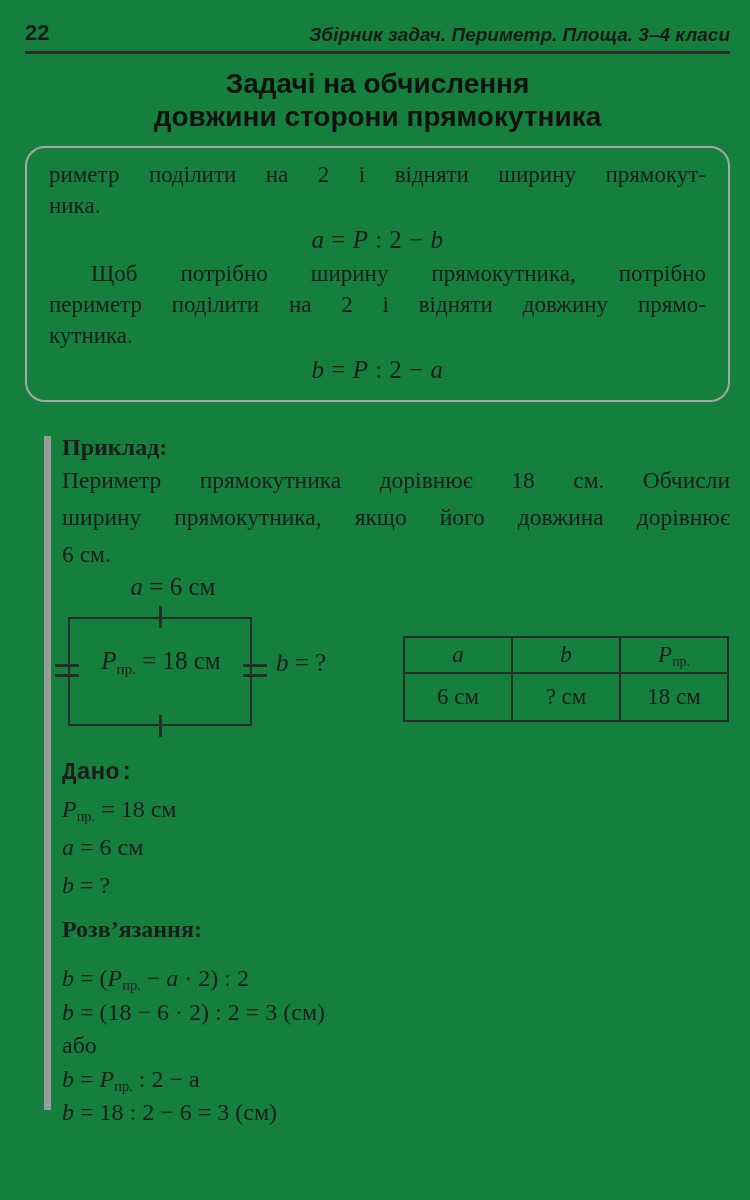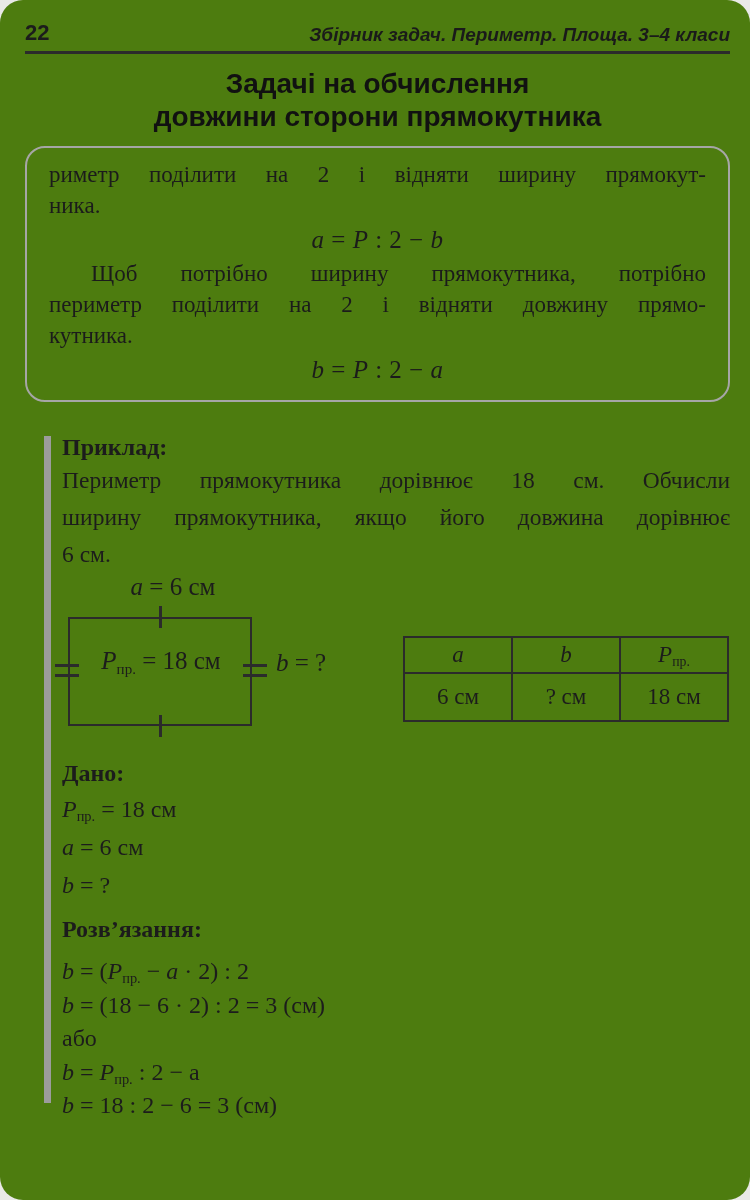--- a/index.html
+++ b/index.html
@@ -2,25 +2,24 @@
 <html lang="uk"><head>
 <meta charset="utf-8">
 <style>
   * { margin: 0; padding: 0; box-sizing: border-box; }
   html, body { background: #e9e9e7; }
   .page {
     position: relative;
     width: 750px;
     height: 1200px;
     margin: 0 auto;
-    background: #4d7c0f;
+    background: #15803d;
     color: #1c1c1c;
     font-family: "Liberation Serif", serif;
     overflow: hidden;
-    border-radius: 23px;
   }
   .content { padding: 0 20px 0 25px; }
 
   
   .header {
     display: flex;
     justify-content: space-between;
     align-items: flex-end;
     padding: 22px 0 7px 0;
     border-bottom: 3px solid #2b2b2b;
@@ -198,28 +197,28 @@
             <tr>
               <td>6 см</td>
               <td>? см</td>
               <td>18 см</td>
             </tr>
           </tbody>
             </table>
         </div>
 
         <div class="given">
-          <div class="sec-label" style="margin-bottom:2px;">Дано:</div>
+          <div class="sec-label" style="margin-bottom:2px;font-family:Liberation Mono, monospace;">Дано:</div>
           <div class="given-line"><span class="it">P</span><sub>пр.</sub><span> = 18 см</span></div>
           <div class="given-line"><span class="it">a</span><span> = 6 см</span></div>
           <div class="given-line"><span class="it">b</span><span> = ?</span></div>
         </div>
 
         <div class="solution">
-          <div class="sec-label" style="margin-bottom:11px;">Розв’язання:</div>
+          <div class="sec-label" style="margin-bottom:18px;">Розв’язання:</div>
           <div class="sol-line"><span class="it">b</span><span> = (</span><span class="it">P</span><sub>пр.</sub><span> − </span><span class="it">a</span><span> · 2) : 2</span></div>
           <div class="sol-line"><span class="it">b</span><span> = (18 − 6 · 2) : 2 = 3 (см)</span></div>
           <div class="sol-line"><span>або</span></div>
           <div class="sol-line"><span class="it">b</span><span> = </span><span class="it">P</span><sub>пр.</sub><span> : 2 − а</span></div>
           <div class="sol-line"><span class="it">b</span><span> = 18 : 2 − 6 = 3 (см)</span></div>
         </div>
 
 
       </div>
     </div>

